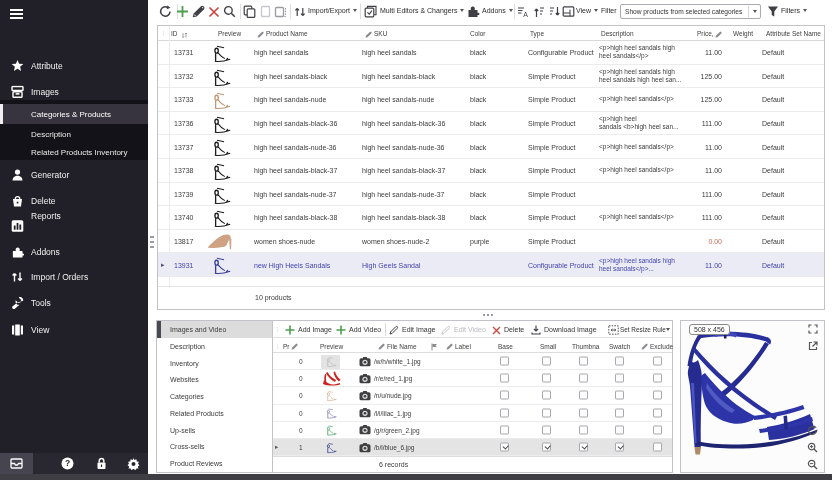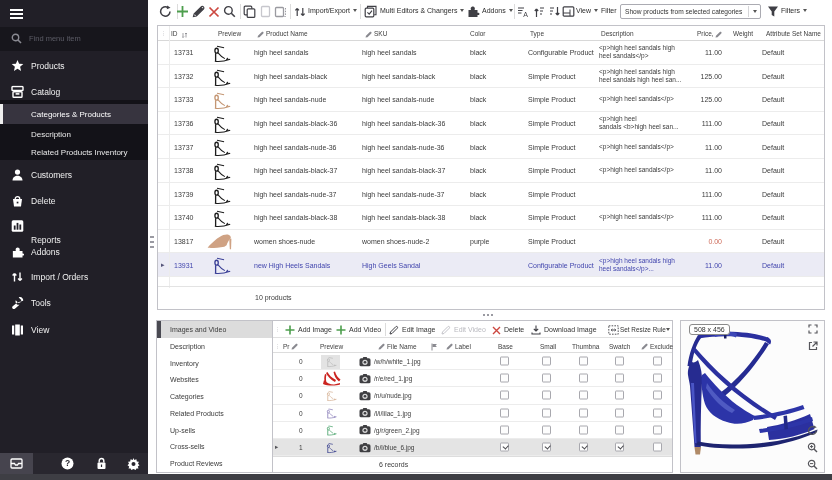--- a/index.html
+++ b/index.html
@@ -77,38 +77,31 @@
     </g>
   </defs>
 </svg>
 <div id="win">
 
 <div id="sb">
 
   <div class="abs" style="left:10px;top:9px;width:13px;height:2px;background:#fff"></div>
   <div class="abs" style="left:10px;top:13px;width:13px;height:2px;background:#fff"></div>
   <div class="abs" style="left:10px;top:17px;width:13px;height:2px;background:#fff"></div>
-  <div class="search">
-    <svg class="abs" style="left:11px;top:6px" width="11" height="11" viewBox="0 0 11 11">
-          <circle cx="4.5" cy="4.5" r="3.2" fill="none" stroke="#8a8a92" stroke-width="1.4"></circle>
-          <line x1="7" y1="7" x2="10" y2="10" stroke="#8a8a92" stroke-width="1.6"></line>
-        </svg>
-    <span style="position:absolute;left:29px;top:7px;font-size:7.5px;color:#5c5c66">Find menu item</span>
-  </div>
   <div class="sub"></div>
   <div class="sel"></div>
   <div class="selbar"></div>
-  <span class="mi" style="top:66px">Products</span>
-  <span class="mi" style="top:92px">Catalog</span>
+  <span class="mi" style="top:66px">Attribute</span>
+  <span class="mi" style="top:92px">Images</span>
   <span class="si" style="left:31px;top:114px;color:#fff">Categories &amp; Products</span>
   <span class="si" style="left:31px;top:134px">Description</span>
   <span class="si" style="left:31px;top:152px">Related Products Inventory</span>
-  <span class="mi" style="top:175px">Customers</span>
+  <span class="mi" style="top:175px">Generator</span>
   <span class="mi" style="top:201px">Delete</span>
-  <span class="mi" style="top:240px">Reports</span>
+  <span class="mi" style="top:216px">Reports</span>
   <span class="mi" style="top:252px">Addons</span>
   <span class="mi" style="top:277px">Import / Orders</span>
   <span class="mi" style="top:303px">Tools</span>
   <span class="mi" style="top:330px">View</span>
   <svg class="micon" style="top:66px" width="13" height="13" viewBox="0 0 13 13">
         <path d="M6.5 0.5 L8.1 4.3 L12.3 4.6 L9.1 7.3 L10.1 11.4 L6.5 9.2 L2.9 11.4 L3.9 7.3 L0.7 4.6 L4.9 4.3 Z" fill="#fff"></path>
       </svg>
   <svg class="micon" style="top:92px" width="13" height="13" viewBox="0 0 13 13">
         <rect x="1" y="1" width="11" height="4" rx="0.8" fill="none" stroke="#fff" stroke-width="1.4"></rect>
         <rect x="2" y="6.2" width="9" height="5.6" rx="0.8" fill="none" stroke="#fff" stroke-width="1.4"></rect>

